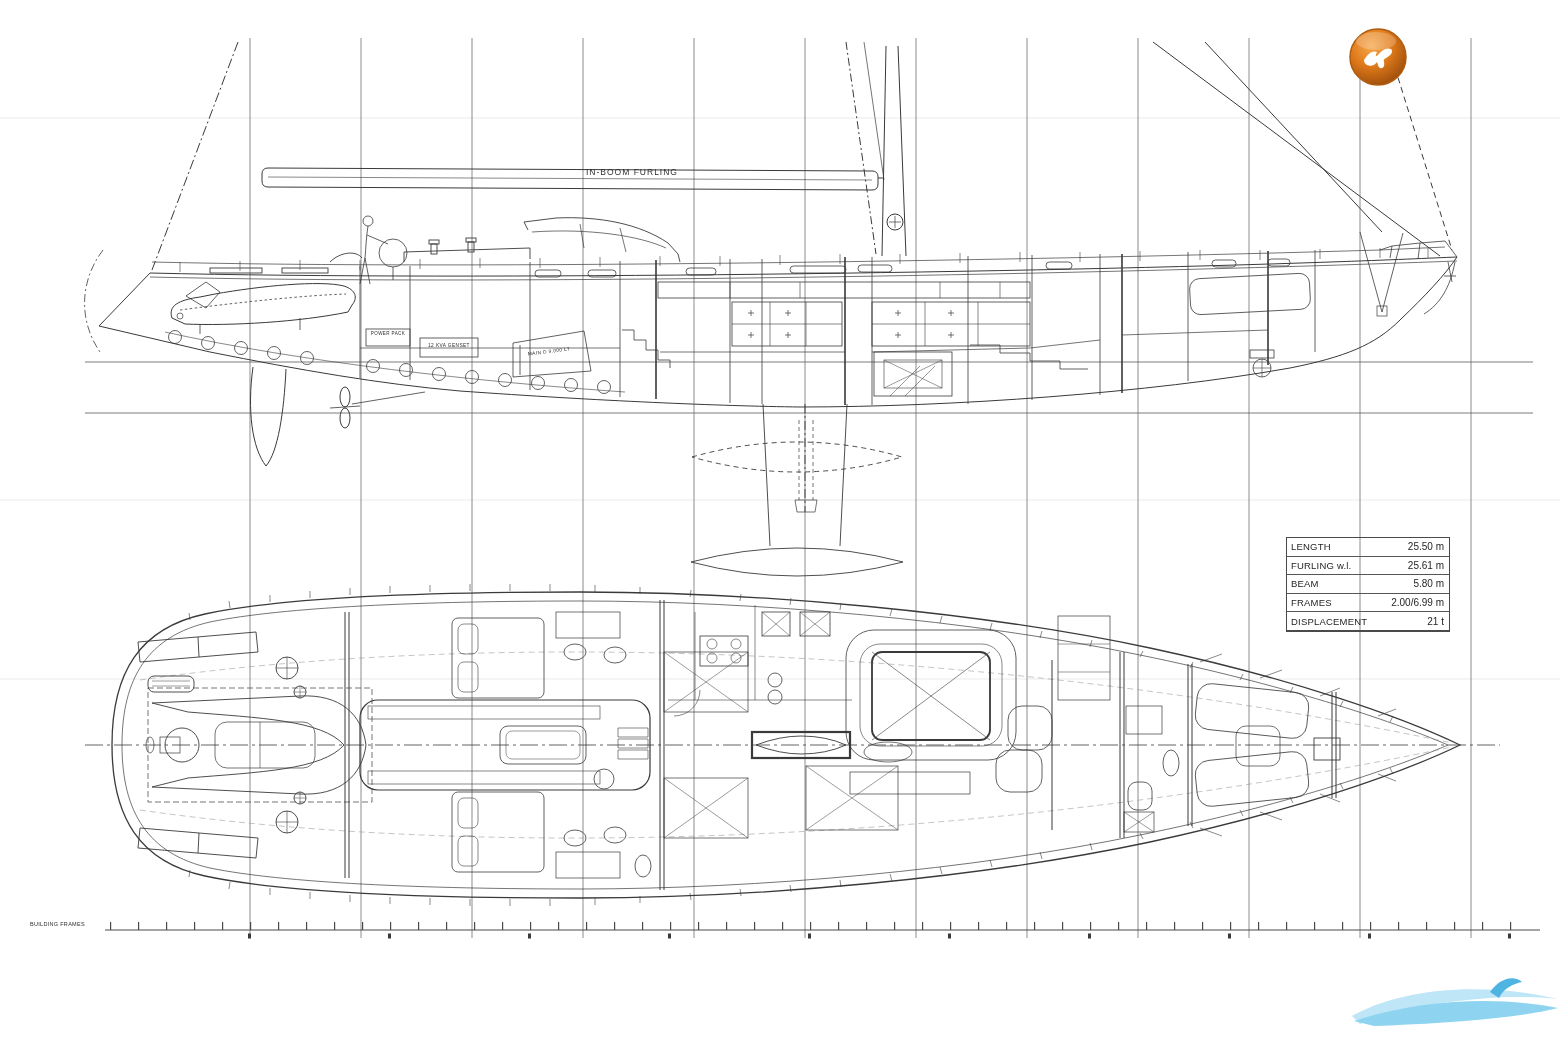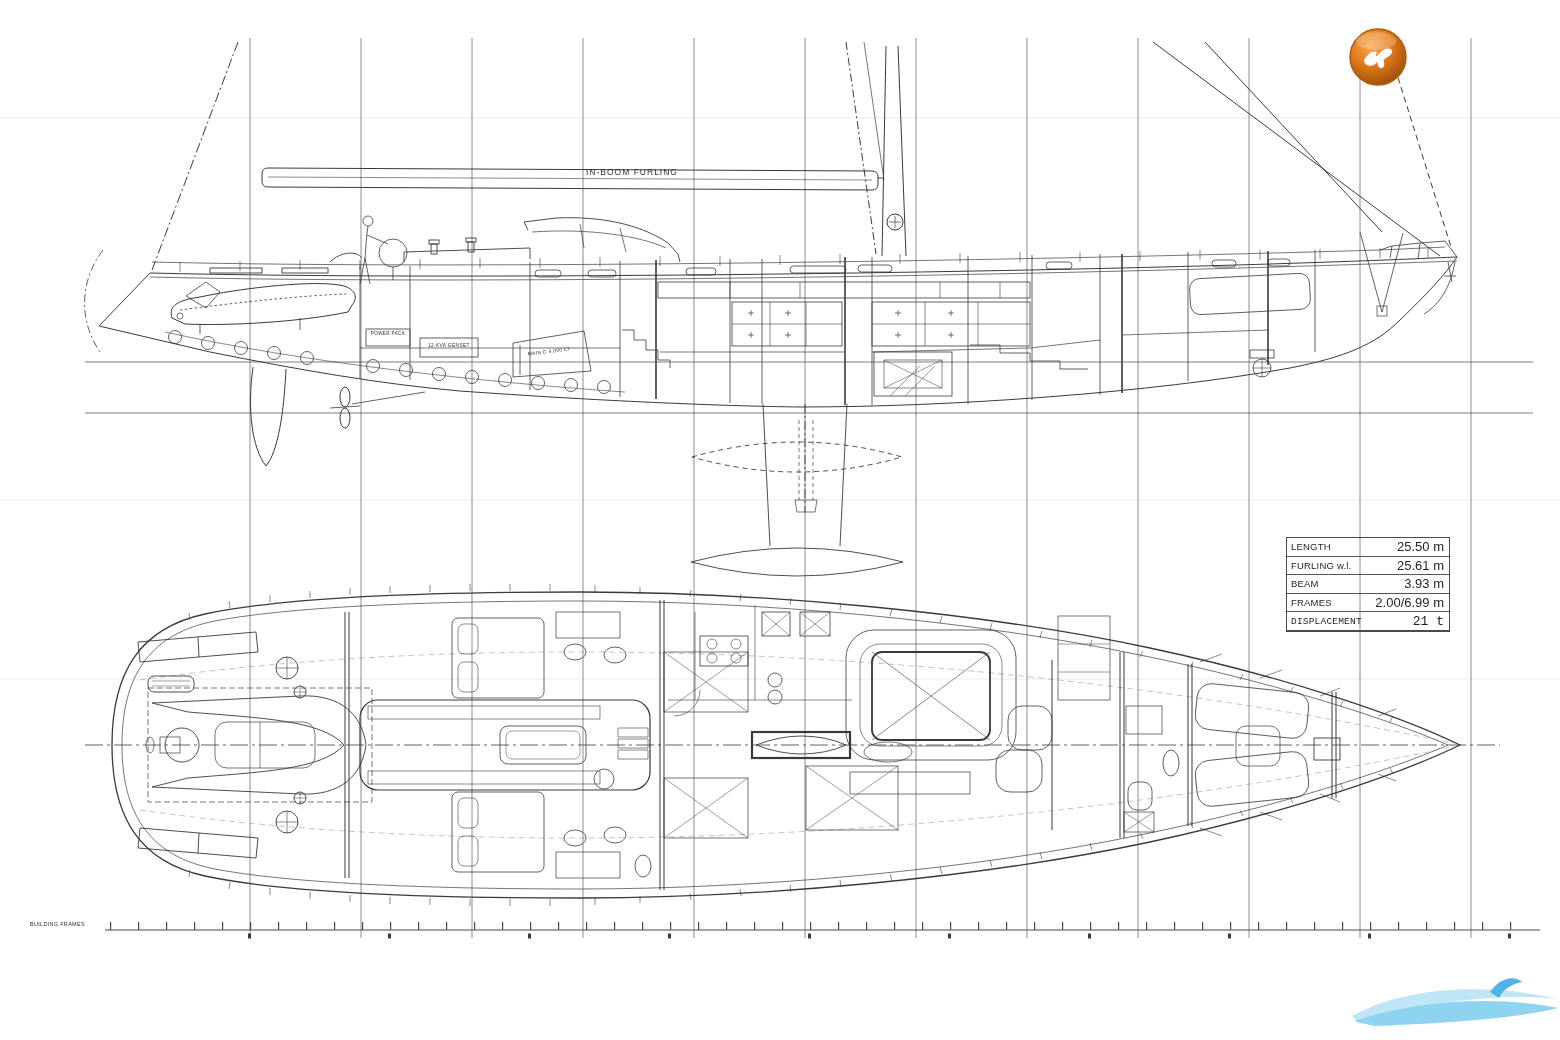--- a/index.html
+++ b/index.html
@@ -12,23 +12,23 @@
   .lbl-boom{left:586px;top:167px;font-size:8.5px;letter-spacing:1px;}
   .lbl-powerpack{left:367px;top:331px;width:42px;font-size:4.8px;text-align:center;transform:scale(.95);}
   .lbl-genset{left:421px;top:343px;width:56px;font-size:4.8px;text-align:center;}
   .lbl-fuel{left:518px;top:349px;width:62px;font-size:4.8px;text-align:center;transform:rotate(-7deg);}
   .lbl-frames{left:30px;top:921px;font-size:5.5px;letter-spacing:.3px;}
   
   .spec-table{position:absolute;left:1286px;top:537px;width:162px;border:1px solid #4a4a4a;
               background:transparent;}
   .spec-row{display:flex;justify-content:space-between;align-items:center;height:17.6px;
             padding:0 5px 0 4px;border-bottom:1px solid #555;}
-  .spec-row:last-child{border-bottom:1px solid #4a4a4a;font-family:Liberation Mono, monospace;}
+  .spec-row:last-child{border-bottom:1px solid #4a4a4a;}
   .spec-label{font-size:9.5px;color:#1f1f1f;letter-spacing:.2px;}
-  .spec-value{font-size:13px;color:#1f1f1f;}
+  .spec-value{font-size:10px;color:#1f1f1f;}
   
   .broker-logo{position:absolute;left:1347px;top:26px;width:62px;height:62px;}
   
   .watermark{position:absolute;left:1352px;top:972px;width:208px;height:64px;}
   
   .streak{position:absolute;left:0;width:1560px;height:2px;background:rgba(120,120,120,.07);}
 </style>
 </head>
 <body>
 
@@ -322,21 +322,21 @@
     <div class="spec-row">
       <span class="spec-label">LENGTH</span>
       <span class="spec-value">25.50 m</span>
     </div>
     <div class="spec-row">
       <span class="spec-label">FURLING  w.l.</span>
       <span class="spec-value">25.61 m</span>
     </div>
     <div class="spec-row">
       <span class="spec-label">BEAM</span>
-      <span class="spec-value">3.93 m</span>
+      <span class="spec-value">5.80 m</span>
     </div>
     <div class="spec-row">
       <span class="spec-label">FRAMES</span>
       <span class="spec-value">2.00/6.99 m</span>
     </div>
     <div class="spec-row">
       <span class="spec-label">DISPLACEMENT</span>
       <span class="spec-value">21 t</span>
     </div>
   </div>

